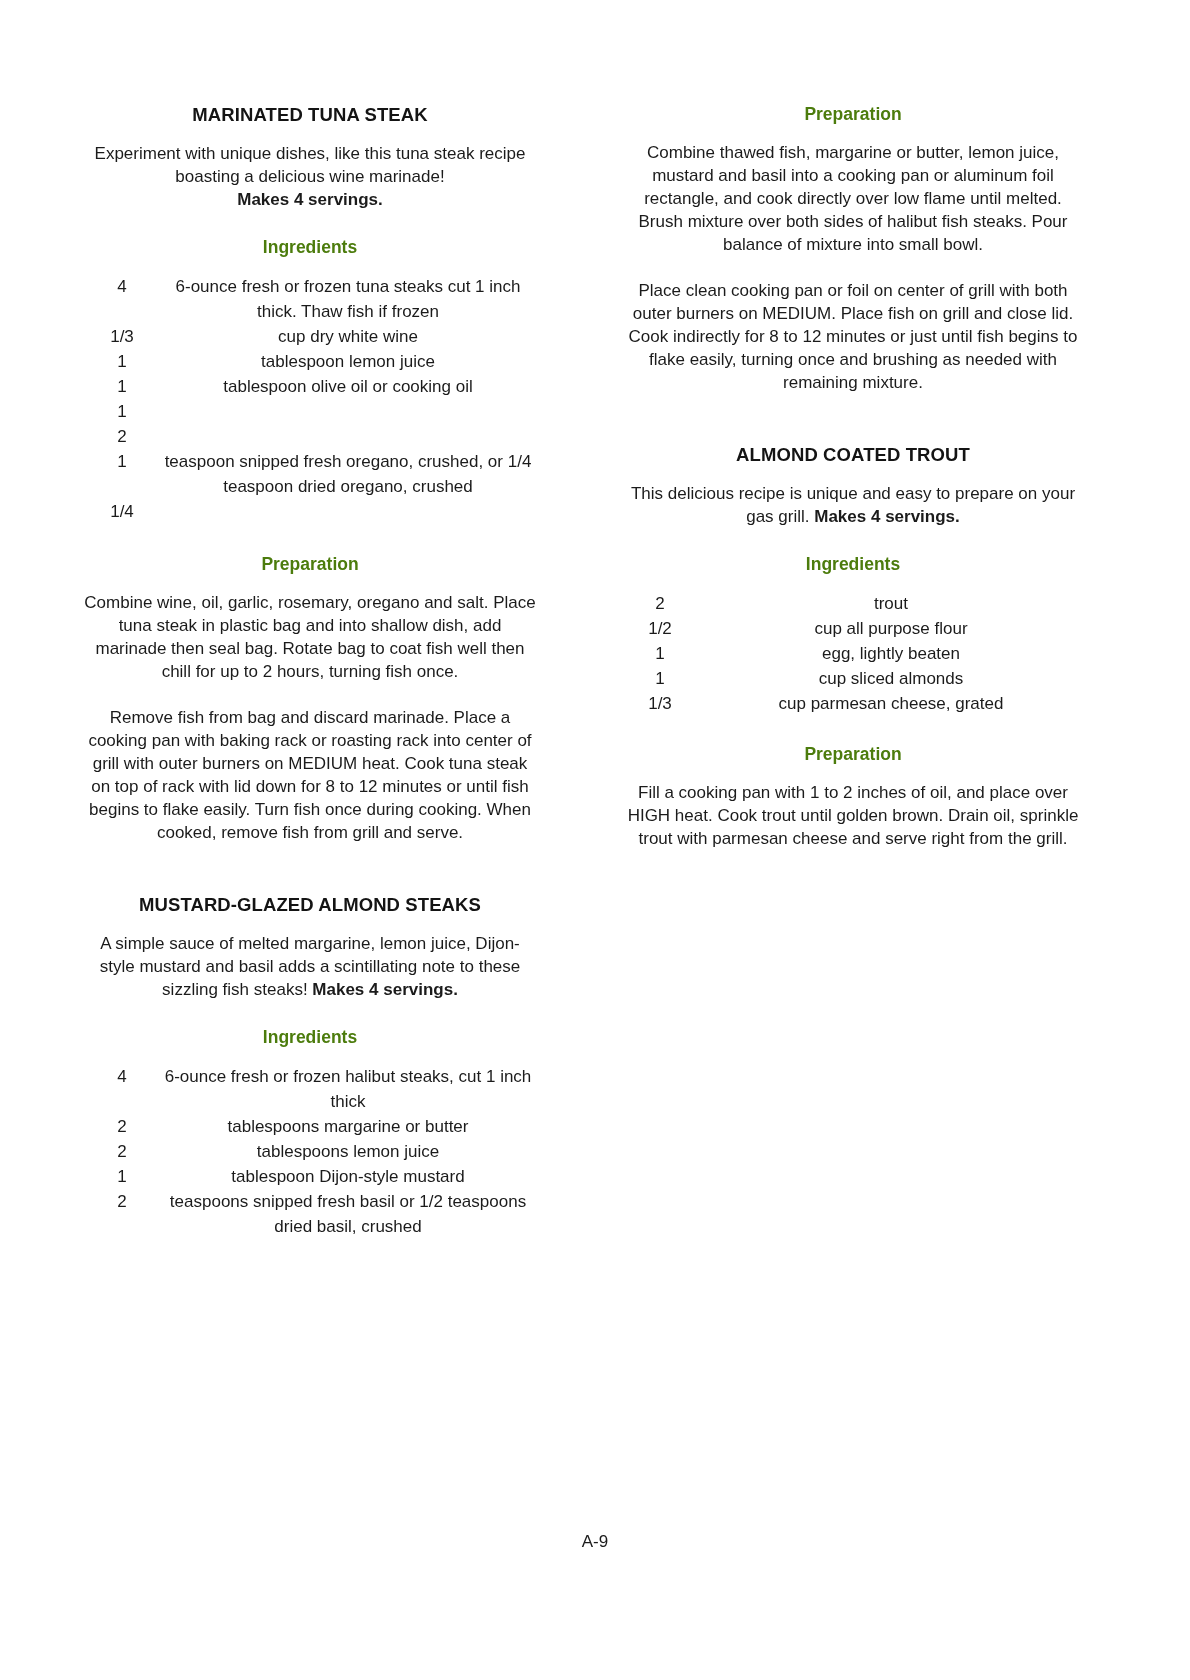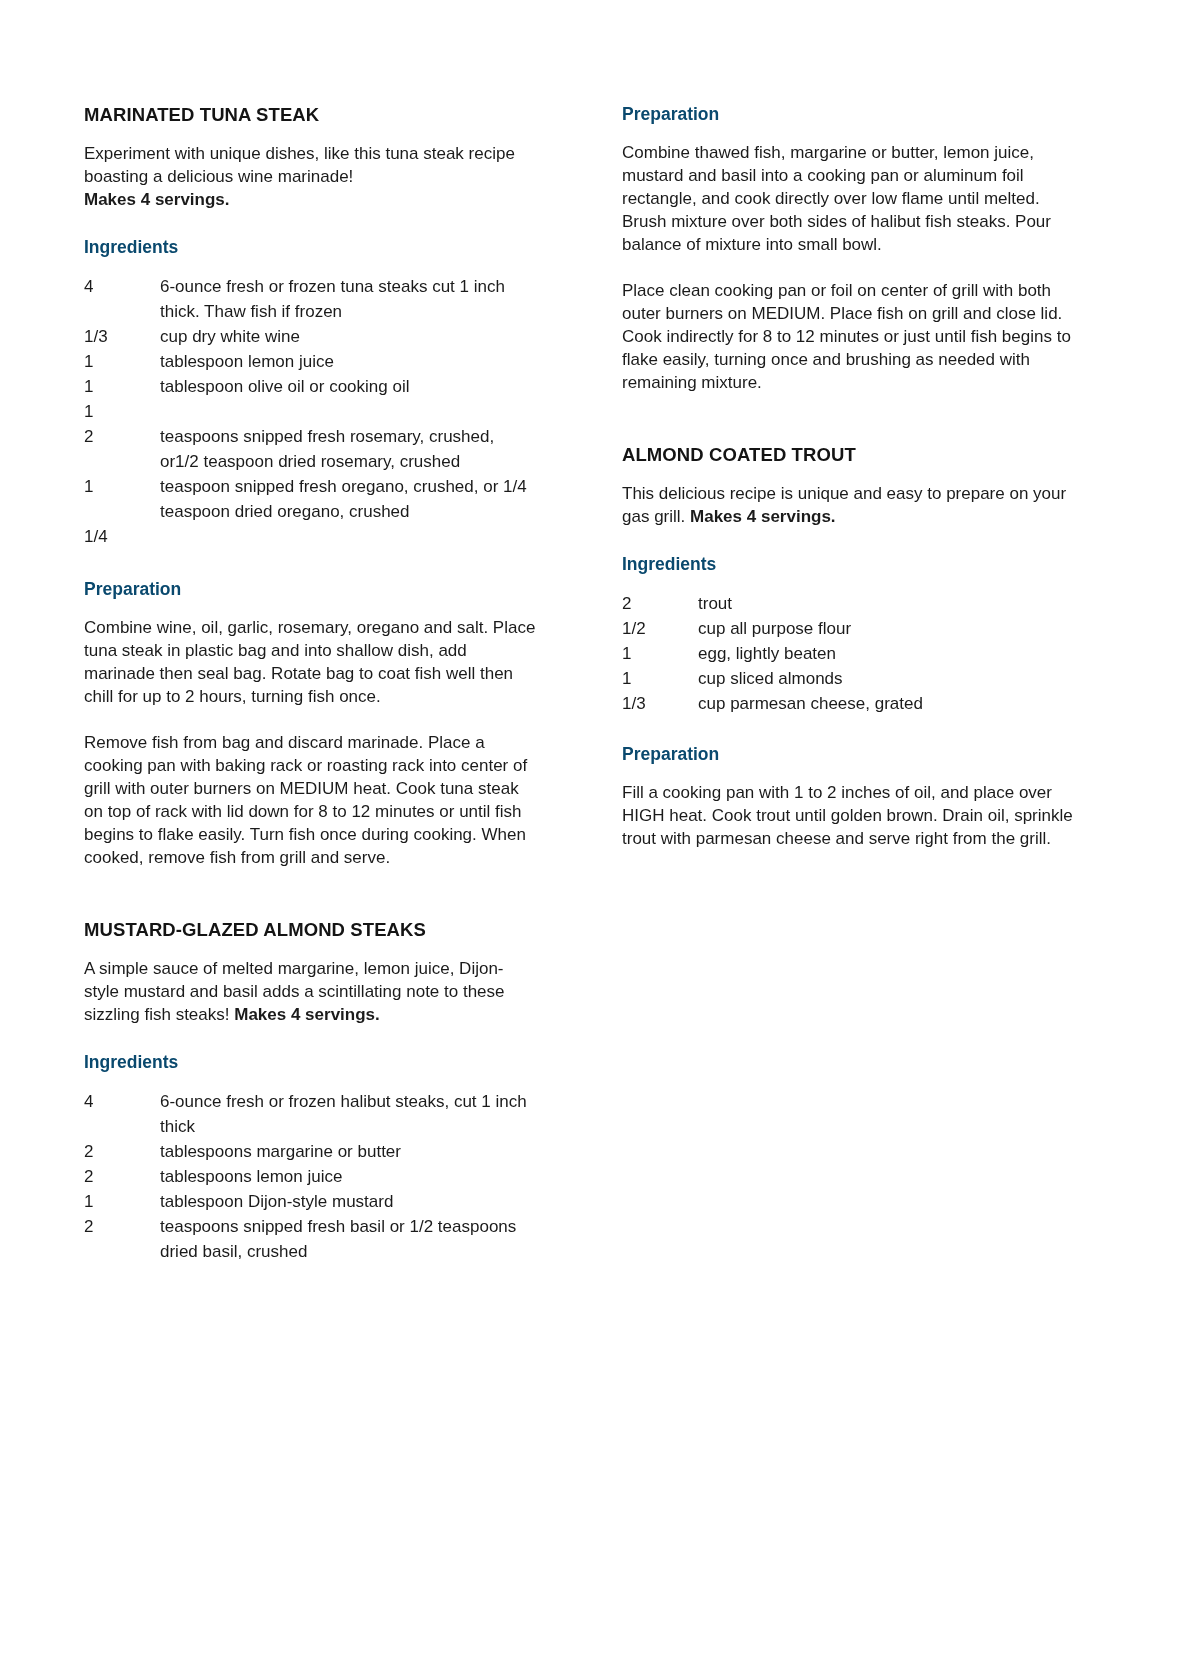--- a/index.html
+++ b/index.html
@@ -6,36 +6,36 @@
   .page {
     position: relative;
     width: 1190px;
     height: 1680px;
     background: #ffffff;
     font-family: "Liberation Sans", "DejaVu Sans", sans-serif;
     color: #1d1d1d;
     overflow: hidden;
     filter: blur(0.3px) contrast(1.02);
   }
-  .col { position: absolute; top: 104px; }
+  .col { position: absolute; top: 104px; text-align: center; }
   .col-left  { left: 84px;  width: 452px; }
   .col-right { left: 622px; width: 462px; }
 
   .recipe-title {
     font-size: 18.5px;
     font-weight: 700;
     letter-spacing: 0.1px;
     margin: 0 0 16px 0;
     color: #161616;
   }
   .section-label {
     font-size: 17.5px;
     font-weight: 700;
     margin: 26px 0 16px 0;
-    color: #0c4a6e;
+    color: #4d7c0f;
   }
   .body-p {
     font-size: 17px;
     line-height: 23px;
     margin: 0 0 23px 0;
   }
   .intro-p { margin-bottom: 0; }
   .servings-line { font-weight: 700; }
   .ing-list { margin: 0; }
   .ing-row {
@@ -84,21 +84,20 @@
       </div>
       <div class="ing-row">
         <span>1</span>
         <span>tablespoon olive oil or cooking oil</span>
       </div>
       <div class="ing-row">
         <span>1</span>
       </div>
       <div class="ing-row">
         <span>2</span>
-        <span>teaspoons snipped fresh rosemary, crushed, or1/2 teaspoon dried rosemary, crushed</span>
       </div>
       <div class="ing-row">
         <span>1</span>
         <span>teaspoon snipped fresh oregano, crushed, or 1/4 teaspoon dried oregano, crushed</span>
       </div>
       <div class="ing-row">
         <span>1/4</span>
       </div>
     </div>
 
@@ -176,13 +175,14 @@
       <div class="ing-row">
         <span></span>
       </div>
     </div>
 
     <h4 class="section-label" style="margin-top:28px;">Preparation</h4>
 
     <p class="body-p">Fill a cooking pan with 1 to 2 inches of oil, and place over HIGH heat. Cook trout until golden brown. Drain oil, sprinkle trout with parmesan cheese and serve right from the grill.</p>
   </div>
 
+  <div class="page-number">A-9</div>
 </div>
 
 </body></html>

